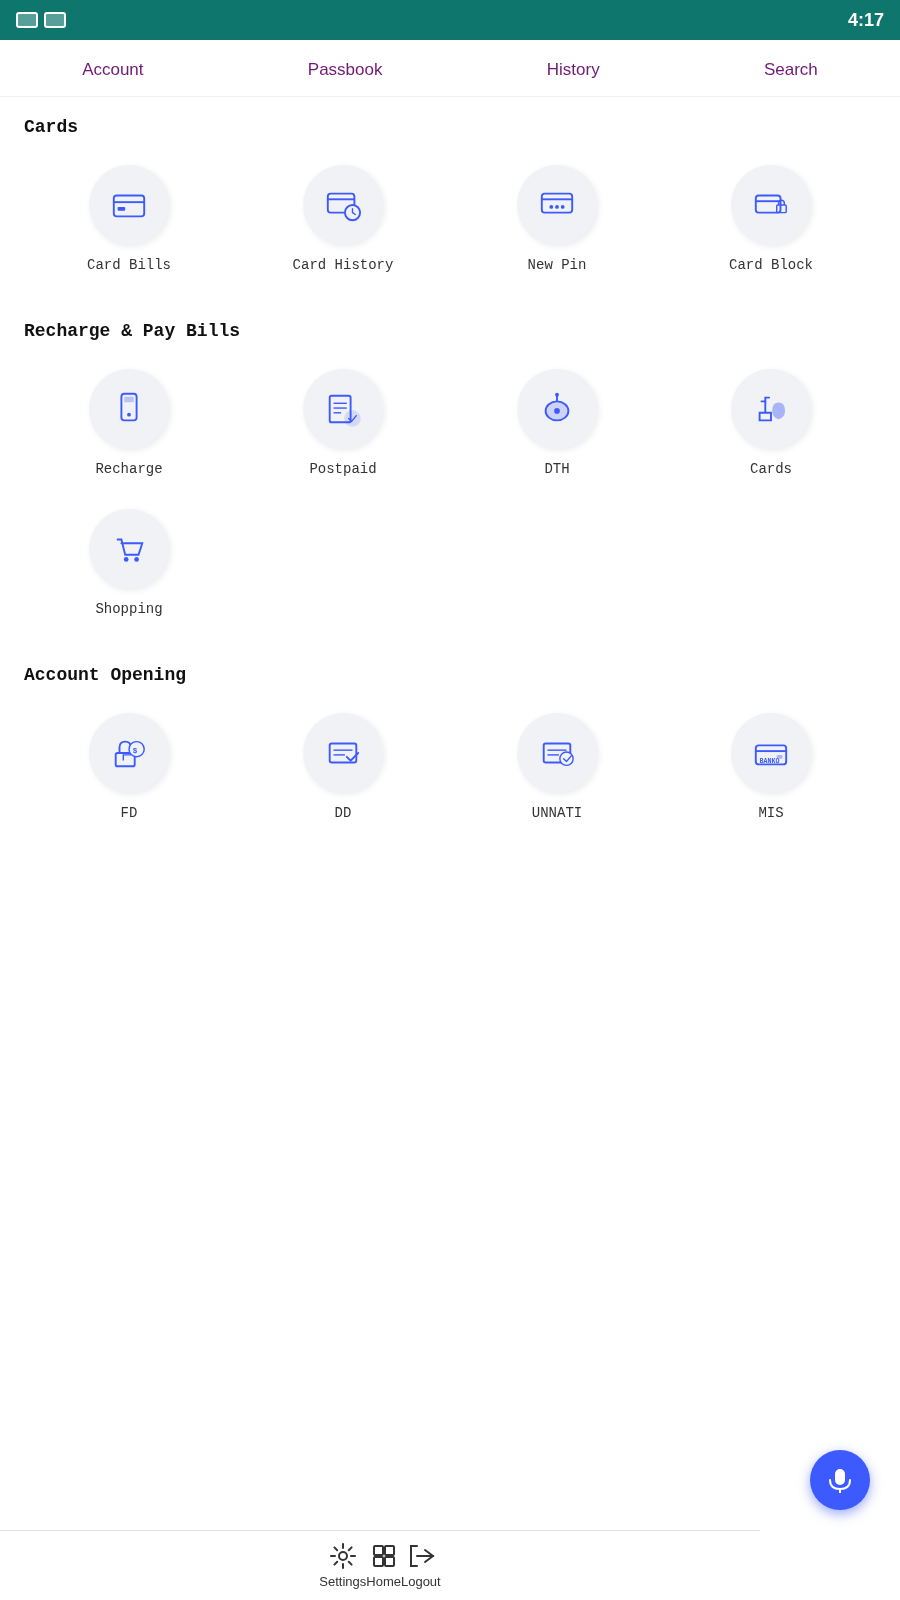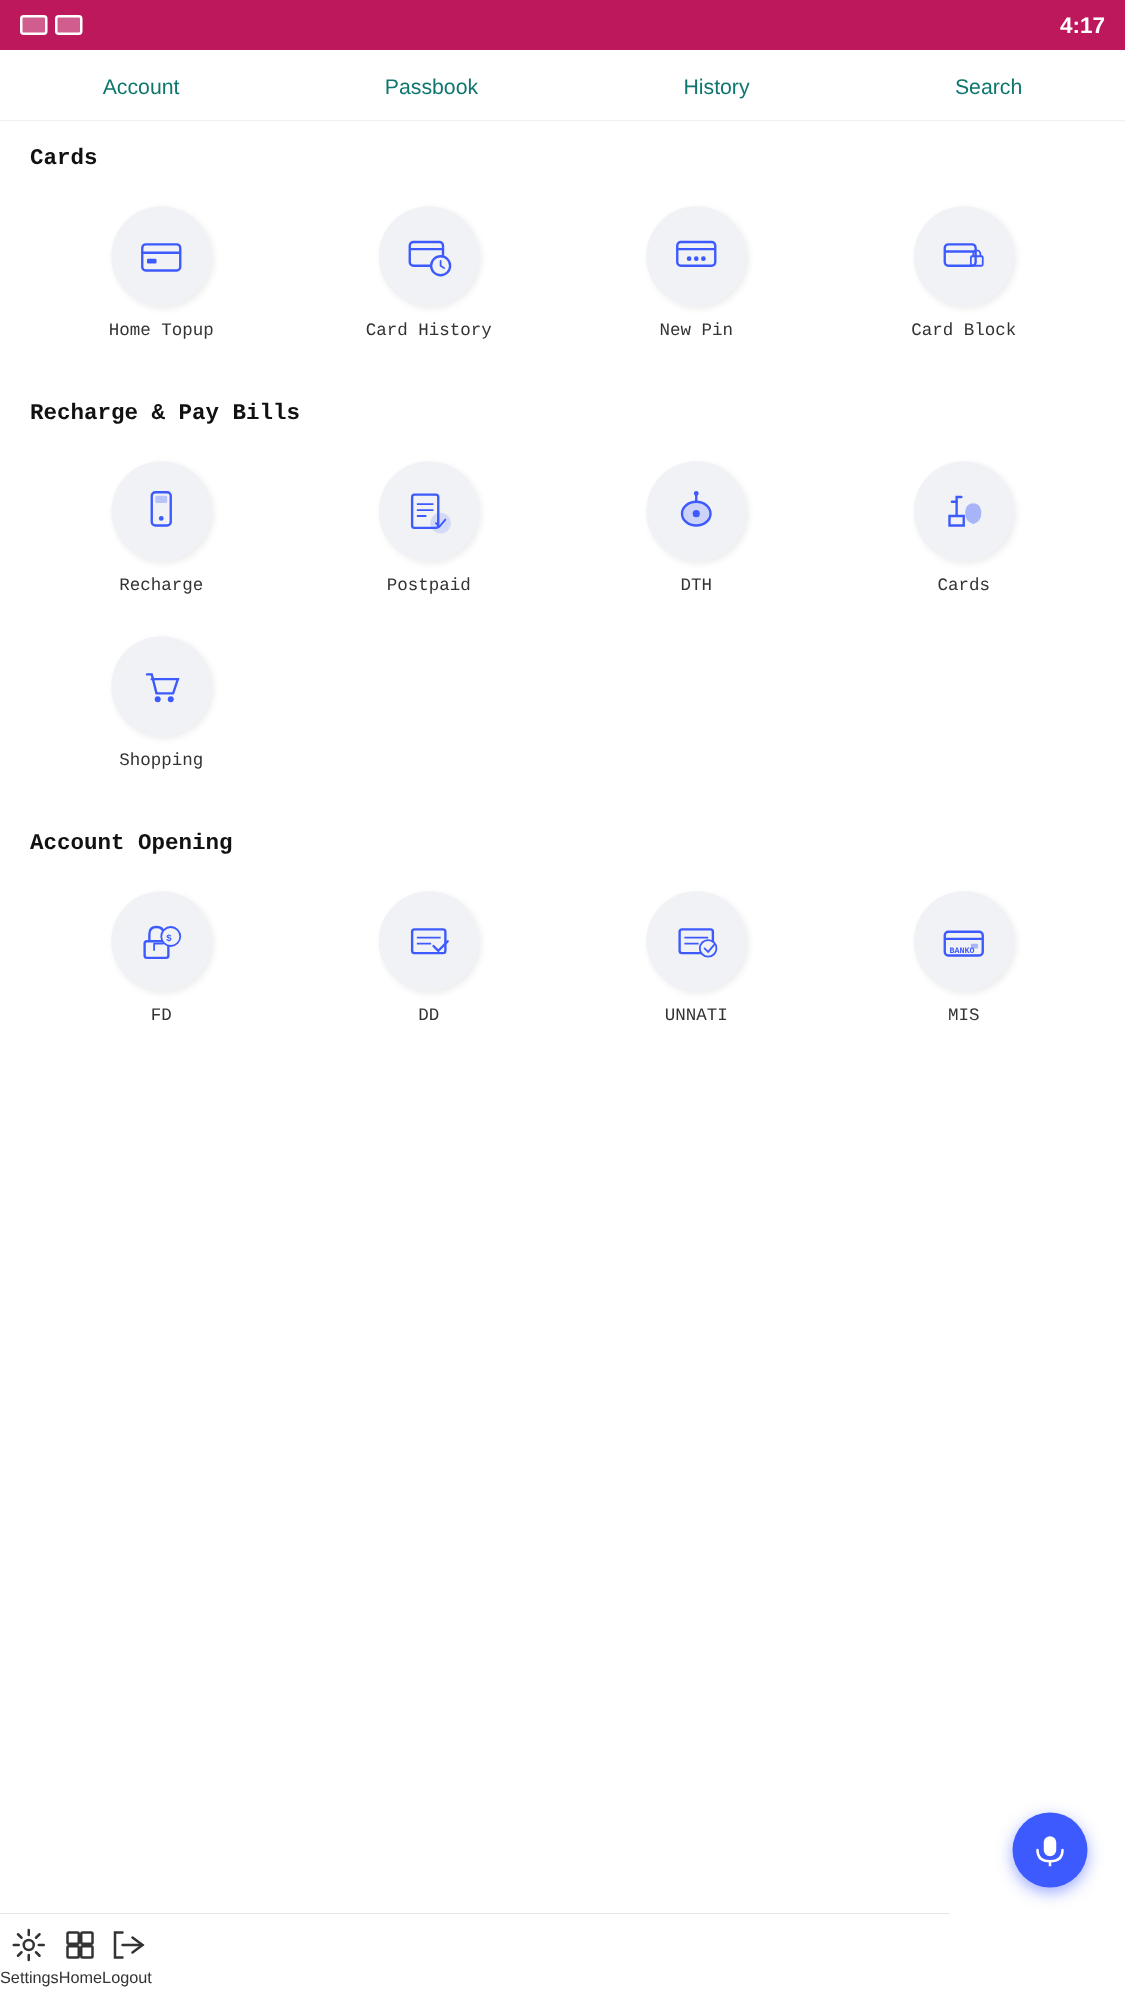--- a/index.html
+++ b/index.html
@@ -7,21 +7,21 @@
     body {
       font-family: -apple-system, BlinkMacSystemFont, 'Segoe UI', sans-serif;
       background: #ffffff;
       width: 900px;
       min-height: 1600px;
       overflow-x: hidden;
     }
 
     
     .status-bar {
-      background: #be185d;
+      background: #0f766e;
       height: 40px;
       display: flex;
       align-items: center;
       justify-content: space-between;
       padding: 0 16px;
     }
     .status-bar-icons {
       display: flex;
       gap: 6px;
       align-items: center;
@@ -41,21 +41,21 @@
 
     
     .top-nav {
       display: flex;
       justify-content: space-around;
       padding: 16px 0 12px;
       border-bottom: 1px solid #f0f0f0;
     }
     .nav-item {
       font-size: 17px;
-      color: #0f766e;
+      color: #701a75;
       cursor: pointer;
       padding: 4px 8px;
     }
 
     
     .section {
       padding: 20px 24px 0;
     }
     .section-title {
       font-size: 18px;
@@ -105,21 +105,21 @@
 
     
     .bottom-nav {
       position: fixed;
       bottom: 0;
       width: 760px;
       height: 70px;
       background: white;
       border-top: 1px solid #e0e0e0;
       display: flex;
-      justify-content: flex-start;
+      justify-content: center;
       align-items: center;
     }
     .bottom-nav-item {
       display: flex;
       flex-direction: column;
       align-items: center;
       cursor: pointer;
       gap: 4px;
     }
     .bottom-nav-item svg {
@@ -181,21 +181,21 @@
     <div class="items-grid">
 
       <div class="grid-item">
         <div class="icon-circle">
           <svg viewBox="0 0 40 40" fill="none">
             <rect x="4" y="10" width="32" height="22" rx="3" stroke="#3d5afe" stroke-width="2" fill="none"></rect>
             <line x1="4" y1="17" x2="36" y2="17" stroke="#3d5afe" stroke-width="2"></line>
             <rect x="8" y="22" width="8" height="4" rx="1" fill="#3d5afe"></rect>
           </svg>
         </div>
-        <span class="item-label">Home Topup</span>
+        <span class="item-label">Card Bills</span>
       </div>
 
       <div class="grid-item">
         <div class="icon-circle">
           <svg viewBox="0 0 40 40" fill="none">
             <rect x="4" y="8" width="28" height="20" rx="3" stroke="#3d5afe" stroke-width="2" fill="none"></rect>
             <line x1="4" y1="14" x2="32" y2="14" stroke="#3d5afe" stroke-width="2"></line>
             <circle cx="30" cy="28" r="8" fill="#f0f2f5" stroke="#3d5afe" stroke-width="2"></circle>
             <polyline points="30,24 30,28 33,30" stroke="#3d5afe" stroke-width="1.5" stroke-linecap="round"></polyline>
           </svg>

